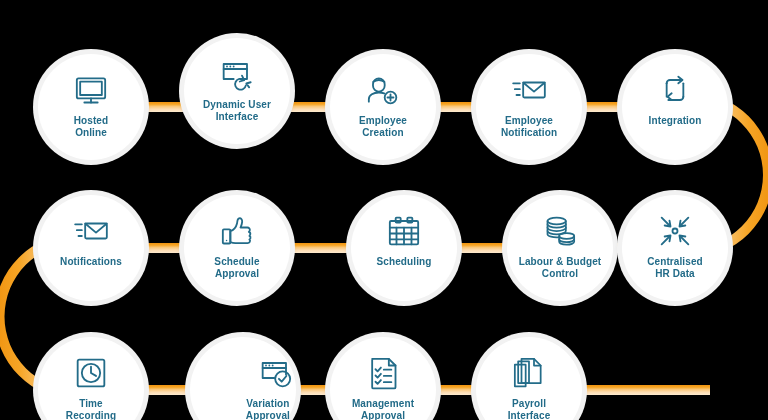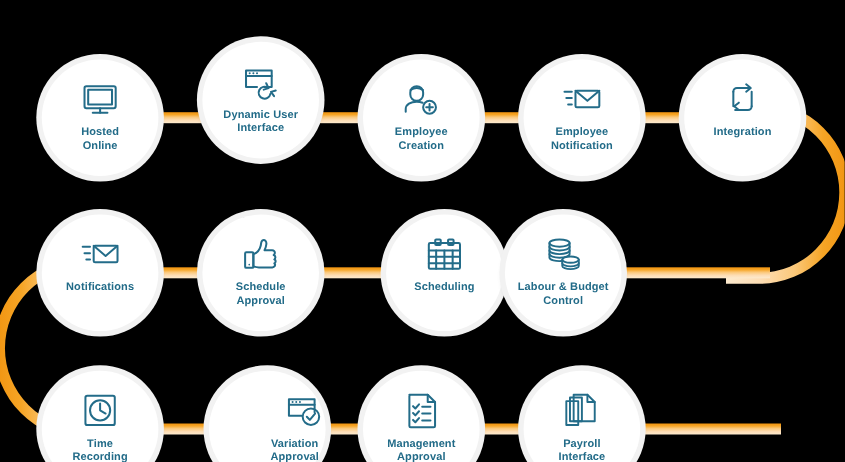--- a/index.html
+++ b/index.html
@@ -231,37 +231,54 @@
           <line x1="7" y1="27" x2="41" y2="27"></line>
           <line x1="7" y1="34" x2="41" y2="34"></line>
           <line x1="15" y1="20" x2="15" y2="40"></line>
           <line x1="24" y1="20" x2="24" y2="40"></line>
           <line x1="33" y1="20" x2="33" y2="40"></line>
         </svg>
       </span>
       <span class="node-label">Scheduling</span>
     </div>
 
-    <div class="node" style="left:512px; top:208px;">
+    <div class="node" style="left:560px; top:208px;">
       <span class="node-icon">
         <svg viewBox="0 0 48 48" fill="none" stroke="#236c89" stroke-width="2.1" stroke-linecap="round" stroke-linejoin="round">
           <ellipse cx="20" cy="12" rx="11" ry="4"></ellipse>
           <path d="M9 12 v4 a11 4 0 0 0 22 0 v-4"></path>
           <path d="M9 16 v4 a11 4 0 0 0 22 0 v-4"></path>
           <path d="M9 20 v4 a11 4 0 0 0 22 0 v-4"></path>
           <path d="M9 24 v4 a11 4 0 0 0 13 3.6"></path>
           <ellipse cx="32" cy="30" rx="9" ry="3.4"></ellipse>
           <path d="M23 30 v4 a9 3.4 0 0 0 18 0 v-4"></path>
           <path d="M23 34 v3 a9 3.4 0 0 0 18 0 v-3"></path>
         </svg>
       </span>
       <span class="node-label">Labour &amp; Budget
 Control</span>
     </div>
 
+    <div class="node" style="left:675px; top:208px;">
+      <span class="node-icon">
+        <svg viewBox="0 0 48 48" fill="none" stroke="#236c89" stroke-width="2.2" stroke-linecap="round" stroke-linejoin="round">
+          <circle cx="24" cy="24" r="3"></circle>
+          <line x1="8" y1="8" x2="18" y2="18"></line>
+          <polyline points="17.4,11.6 18.6,18.6 11.6,17.4"></polyline>
+          <line x1="40" y1="8" x2="30" y2="18"></line>
+          <polyline points="30.6,11.6 29.4,18.6 36.4,17.4"></polyline>
+          <line x1="8" y1="40" x2="18" y2="30"></line>
+          <polyline points="11.6,30.6 18.6,29.4 17.4,36.4"></polyline>
+          <line x1="40" y1="40" x2="30" y2="30"></line>
+          <polyline points="36.4,30.6 29.4,29.4 30.6,36.4"></polyline>
+        </svg>
+      </span>
+      <span class="node-label">Centralised
+HR Data</span>
+    </div>
 
     <div class="node" style="left:91px; top:350px;">
       <span class="node-icon">
         <svg viewBox="0 0 48 48" fill="none" stroke="#236c89" stroke-width="2.2" stroke-linecap="round" stroke-linejoin="round">
           <rect x="8" y="8" width="32" height="32" rx="2"></rect>
           <circle cx="24" cy="24" r="11"></circle>
           <polyline points="24,16.5 24,24 30,27.5"></polyline>
         </svg>
       </span>
       <span class="node-label">Time

